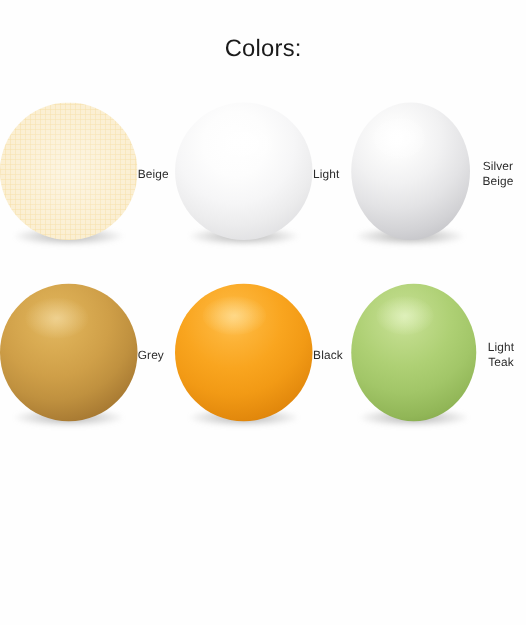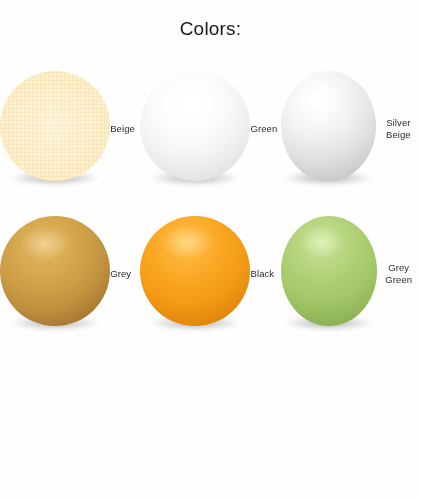--- a/index.html
+++ b/index.html
@@ -25,21 +25,21 @@
     box-sizing: border-box;
   }
 
   .page-title {
     text-align: center;
     font-size: 19px;
     font-weight: 400;
     color: #1a1a1a;
     letter-spacing: 0.2px;
     margin: 0;
-    padding-top: 14px;
+    padding-top: 25px;
     height: 30px;
     line-height: 30px;
   }
 
   .swatch-grid {
     margin-top: 8px;
     display: grid;
     grid-template-columns: repeat(3, 1fr);
     grid-auto-rows: 145px;
     justify-items: center;
@@ -232,21 +232,21 @@
         <div class="sphere sphere--beige"></div>
       </div>
       <div class="swatch-label">Beige</div>
     </div>
 
     <div class="swatch-cell">
       <div class="sphere-wrap">
         <div class="sphere-shadow"></div>
         <div class="sphere sphere--white"></div>
       </div>
-      <div class="swatch-label">Green</div>
+      <div class="swatch-label">Light</div>
     </div>
 
     <div class="swatch-cell">
       <div class="sphere-wrap">
         <div class="sphere-shadow"></div>
         <div class="sphere sphere--silver"></div>
       </div>
       <div class="swatch-label">Silver Beige</div>
     </div>
 
@@ -266,19 +266,19 @@
         <div class="sphere sphere--orange"></div>
       </div>
       <div class="swatch-label">Black</div>
     </div>
 
     <div class="swatch-cell">
       <div class="sphere-wrap">
         <div class="sphere-shadow"></div>
         <div class="sphere sphere--lightgreen"></div>
       </div>
-      <div class="swatch-label">Grey Green</div>
+      <div class="swatch-label">Light Teak</div>
     </div>
 
     <div class="swatch-cell empty"></div>
 
   </div>
 </div>
 
 </body></html>

